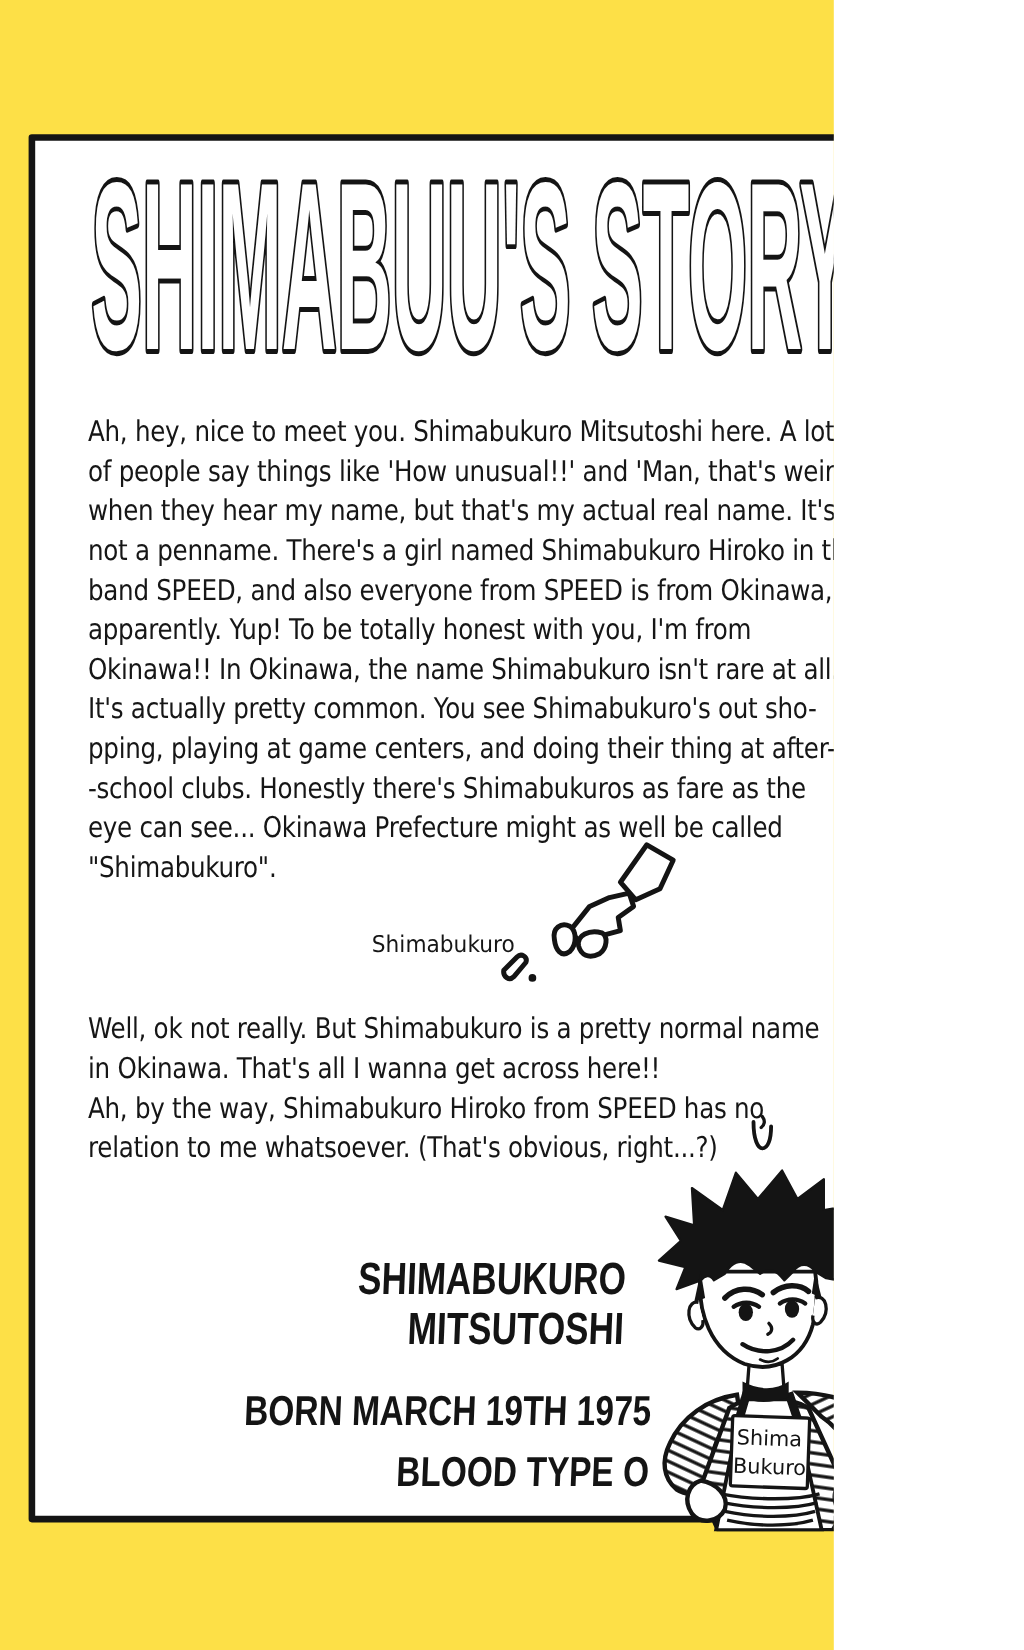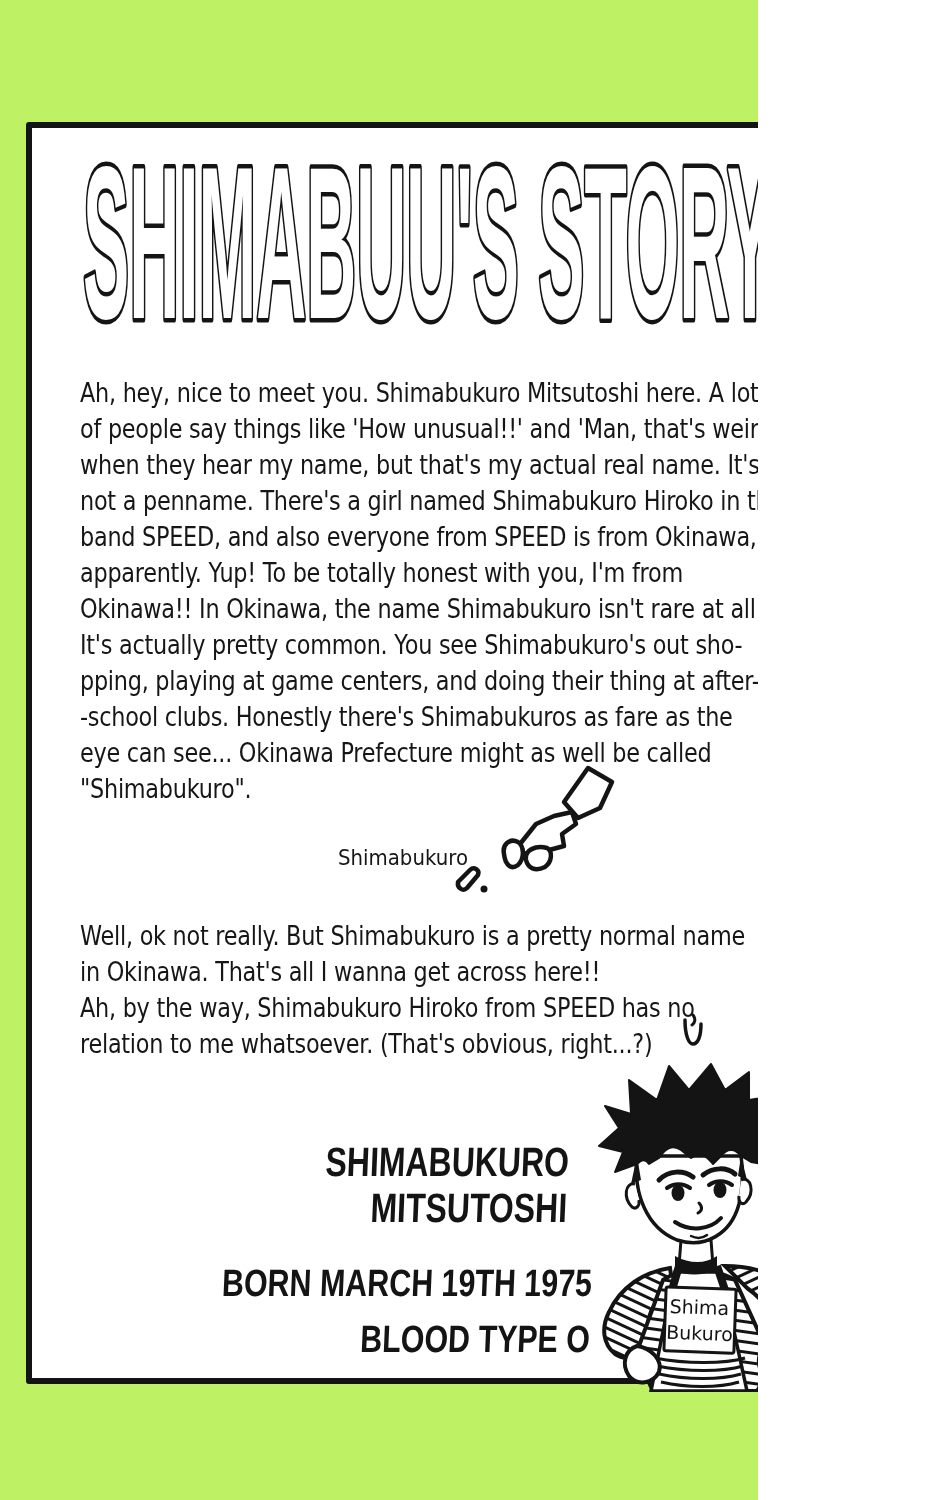--- a/index.html
+++ b/index.html
@@ -1,17 +1,17 @@
 <!DOCTYPE html>
 <html><head>
 <meta charset="utf-8">
 <style>
   html,body{margin:0;padding:0;background:#fff;}
   .page{
-    position:relative;width:758px;height:1500px;background:#bef264;overflow:hidden;
+    position:relative;width:758px;height:1500px;background:#fde047;overflow:hidden;
     font-family:"DejaVu Sans",sans-serif;color:#141414;
   }
   .panel{
     position:absolute;left:26px;top:122px;width:836px;height:1262px;
     border:6px solid #141414;border-radius:3px;background:#fff;box-sizing:border-box;
   }
   .title-svg{position:absolute;left:58px;top:148px;}
   .chapter-badge{
     position:absolute;left:795px;top:274px;width:40px;height:44px;
     border:4px solid #141414;border-radius:50%;

